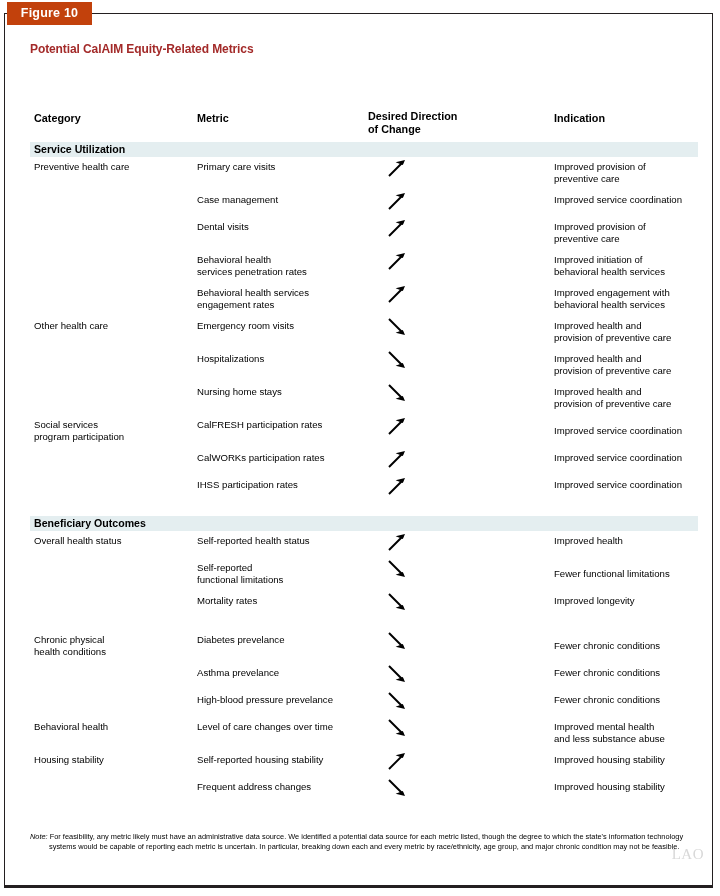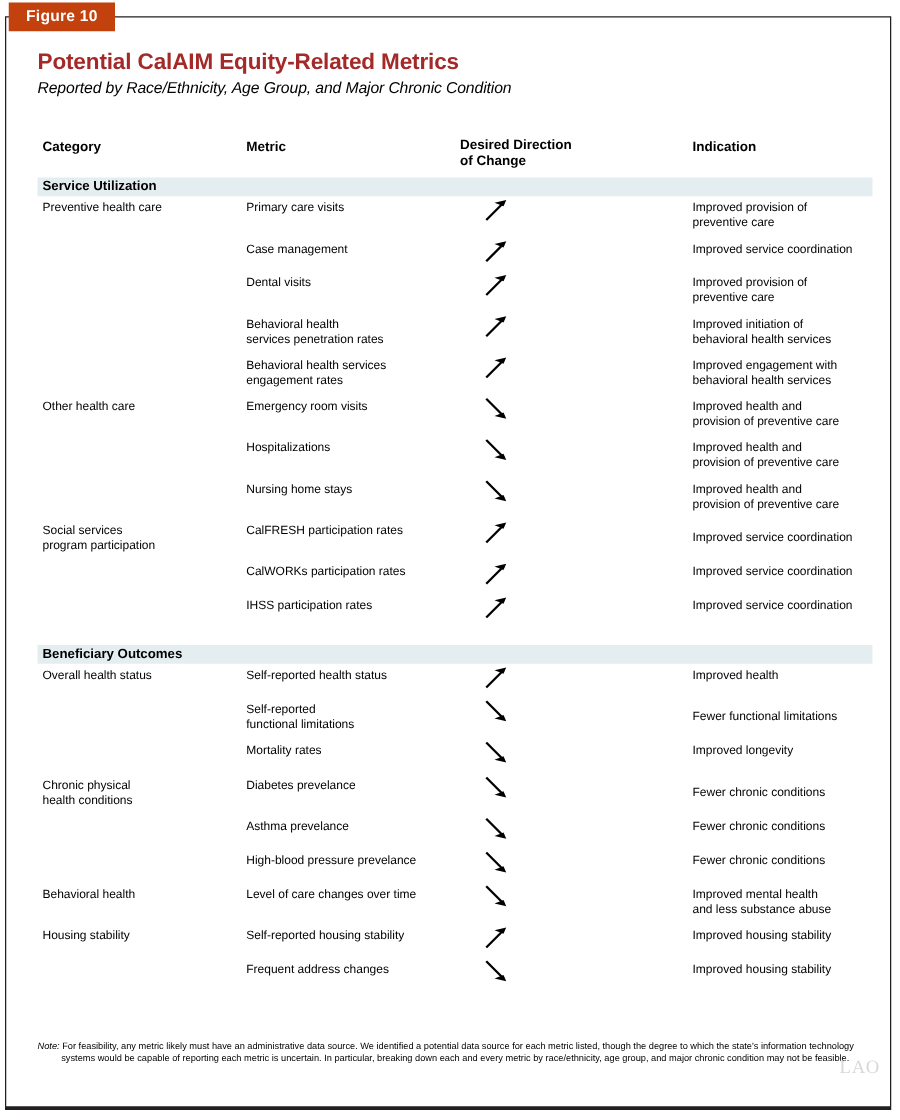--- a/index.html
+++ b/index.html
@@ -45,21 +45,21 @@
   }
 
   .title-block {
     position: absolute;
     left: 25px;
     top: 25px;
     width: 660px;
   }
   .fig-title {
     color: #a32a29;
-    font-size: 18px;
+    font-size: 12px;
     font-weight: bold;
     letter-spacing: -0.1px;
     margin: 0;
     line-height: 20px;
   }
   .fig-subtitle {
     color: #000000;
     font-size: 12.6px;
     font-style: italic;
     margin: 3px 0 0 0;
@@ -162,21 +162,20 @@
     user-select: none;
   }
 </style>
 </head>
 <body>
 
 <div class="figure-page">
 
   <div class="title-block">
     <h1 class="fig-title" style="color: rgb(163, 42, 41);">Potential CalAIM Equity-Related Metrics</h1>
-    <p class="fig-subtitle">Reported by Race/Ethnicity, Age Group, and Major Chronic Condition</p>
   </div>
 
   <div class="table-wrap">
     <div class="col-head-row">
       <div class="col-head c1">Category</div>
       <div class="col-head c2">Metric</div>
       <div class="col-head c3">
         <div>Desired Direction</div>
         <div>of Change</div>
       </div>
@@ -320,21 +319,21 @@
         </div>
         <div class="row" style="height: 27px; margin-top: 0px;">
           <div class="cell cell-cat"></div>
           <div class="cell cell-met">Mortality rates</div>
           <div class="cell cell-arr" title="decrease"><svg class="arrow-svg" width="22" height="20" viewBox="0 0 22 20">
               <path d="M3 2 L17 16" stroke="#000" stroke-width="1.9" fill="none"></path>
               <path d="M19 18 L16.8 13.0 L9.6 15.8 Z" fill="#000"></path>
             </svg></div>
           <div class="cell cell-ind">Improved longevity</div>
         </div>
-        <div class="row" style="height: 33px; margin-top: 1px;">
+        <div class="row" style="height: 33px; margin-top: 12px;">
           <div class="cell cell-cat">Chronic physical
 health conditions</div>
           <div class="cell cell-met">Diabetes prevelance</div>
           <div class="cell cell-arr" title="decrease"><svg class="arrow-svg" width="22" height="20" viewBox="0 0 22 20">
               <path d="M3 2 L17 16" stroke="#000" stroke-width="1.9" fill="none"></path>
               <path d="M19 18 L16.8 13.0 L9.6 15.8 Z" fill="#000"></path>
             </svg></div>
           <div class="cell cell-ind" style="top: 6px;">Fewer chronic conditions</div>
         </div>
         <div class="row" style="height: 27px; margin-top: 0px;">

